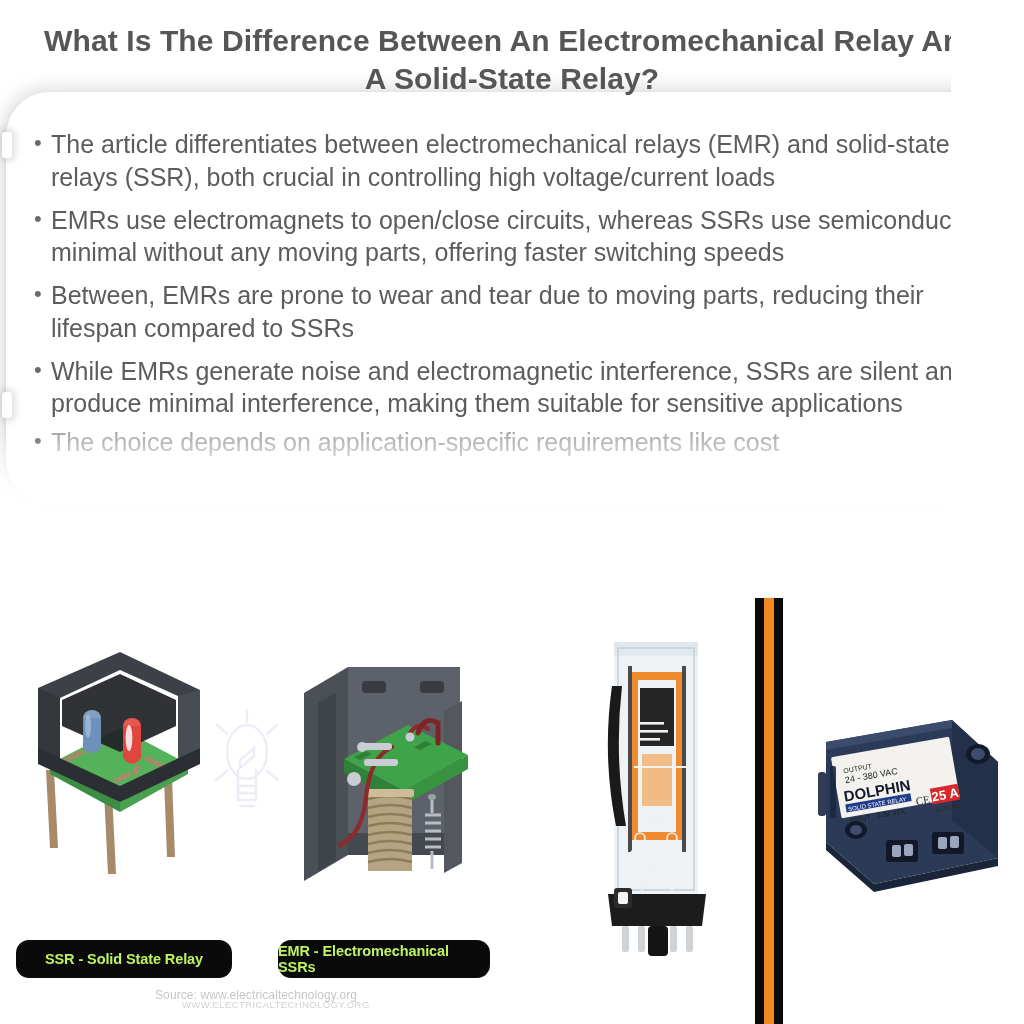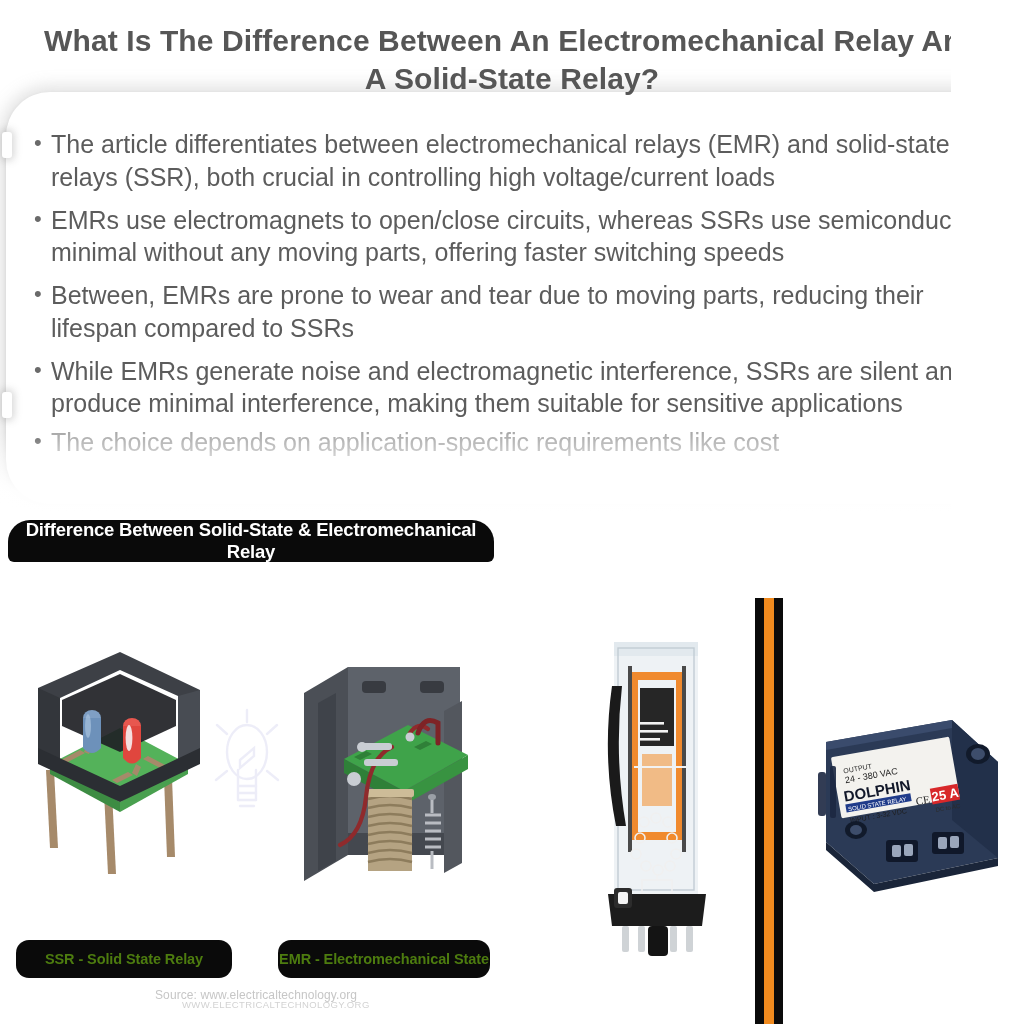--- a/index.html
+++ b/index.html
@@ -87,21 +87,21 @@
   .diag-label {
     position: absolute; font-size: 10.5px; color: #141414;
     line-height: 1.18; font-weight: 600; letter-spacing: -0.1px;
   }
 
   
   #ssr-art { position: absolute; left: 28px; top: 140px; width: 180px; height: 240px; }
   #emr-art { position: absolute; left: 292px; top: 135px; width: 192px; height: 248px; }
 
   .cap-box {
-    position: absolute; background: #0a0a0a; color: #4d7c0f;
+    position: absolute; background: #0a0a0a; color: #bef264;
     border-radius: 13px; display: flex; align-items: center; justify-content: center;
     font-weight: 700; font-size: 14.5px; letter-spacing: -0.1px;
   }
   #cap-ssr { left: 16px; top: 428px; width: 216px; height: 38px; }
   #cap-emr { left: 278px; top: 428px; width: 212px; height: 38px; }
 
   .src-note {
     position: absolute; font-size: 12px; color: #c6c6c6; letter-spacing: 0.1px;
   }
   #src-left  { left: 155px; top: 476px; }
@@ -157,21 +157,20 @@
         <span class="btxt">The choice depends on application-specific requirements like cost</span>
       </div>
     </div>
     <div id="fade-veil"></div>
   </section>
 
   <section id="panels">
 
     <div class="panel" id="panel-left">
 
-      <div class="blk-banner" id="left-banner">Difference Between Solid-State &amp; Electromechanical Relay</div>
 
       <svg id="bulb-wm" viewBox="0 0 78 108">
         <g fill="none" stroke="#dcdcf2" stroke-width="2.4" stroke-linecap="round">
           <ellipse cx="39" cy="44" rx="20" ry="27"></ellipse>
           <path d="M30 62 L30 92 M48 62 L48 92"></path>
           <path d="M30 78 H48 M30 85 H48 M30 92 H48"></path>
           <path d="M32 98 H46"></path>
           <path d="M32 52 L46 40 L46 48 L32 60 Z"></path>
           <path d="M39 2 L39 14"></path>
           <path d="M9 17 L19 26 M69 17 L59 26"></path>
@@ -281,21 +280,21 @@
         <g fill="#c9cdd3">
           <rect x="66" y="96" width="34" height="7" rx="3"></rect>
           <rect x="72" y="112" width="34" height="7" rx="3"></rect>
           <circle cx="62" cy="132" r="7"></circle>
           <circle cx="70" cy="100" r="5"></circle>
           <circle cx="118" cy="90" r="4.5"></circle>
         </g>
       </svg>
 
       <div class="cap-box" id="cap-ssr">SSR - Solid State Relay</div>
-      <div class="cap-box" id="cap-emr">EMR - Electromechanical State</div>
+      <div class="cap-box" id="cap-emr">EMR - Electromechanical SSRs</div>
 
       <div class="src-note" id="src-left">Source: www.electricaltechnology.org</div>
       <div class="src-note" id="wm-left">WWW.ELECTRICALTECHNOLOGY.ORG</div>
     </div>
 
     <div class="panel" id="panel-right">
 
 
       <div id="right-stage">
         <div class="v-stripe" id="stripe-black-l"></div>

